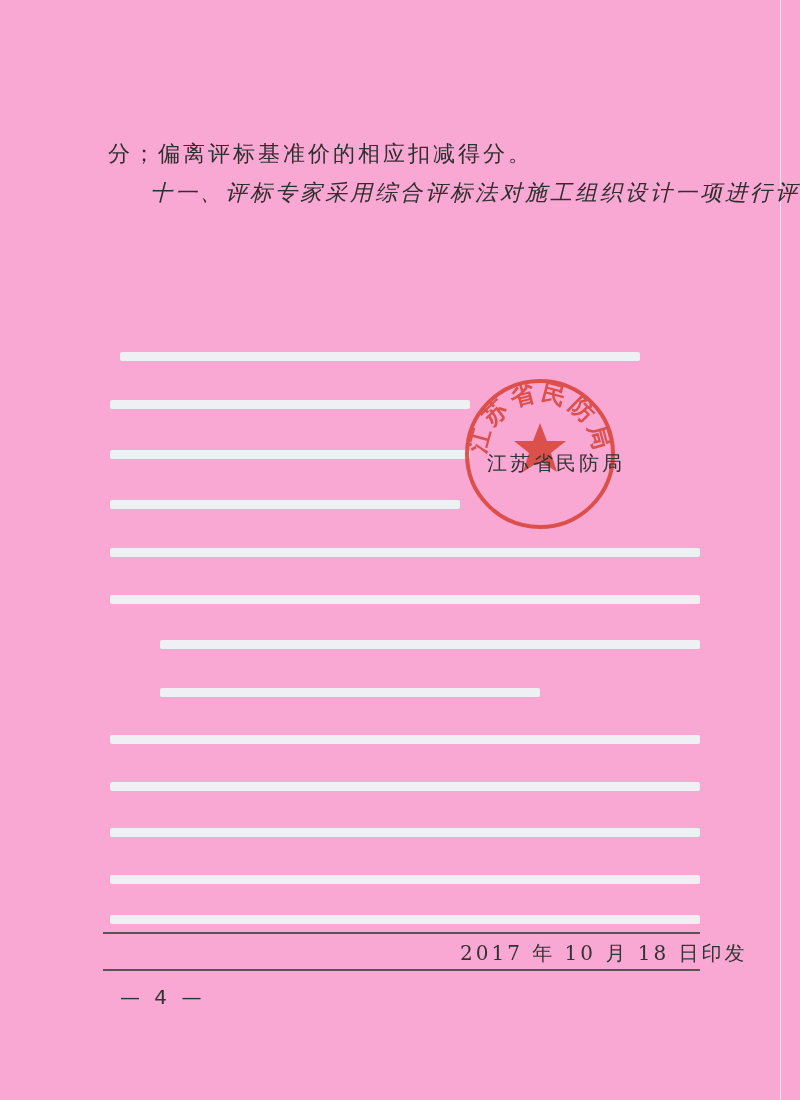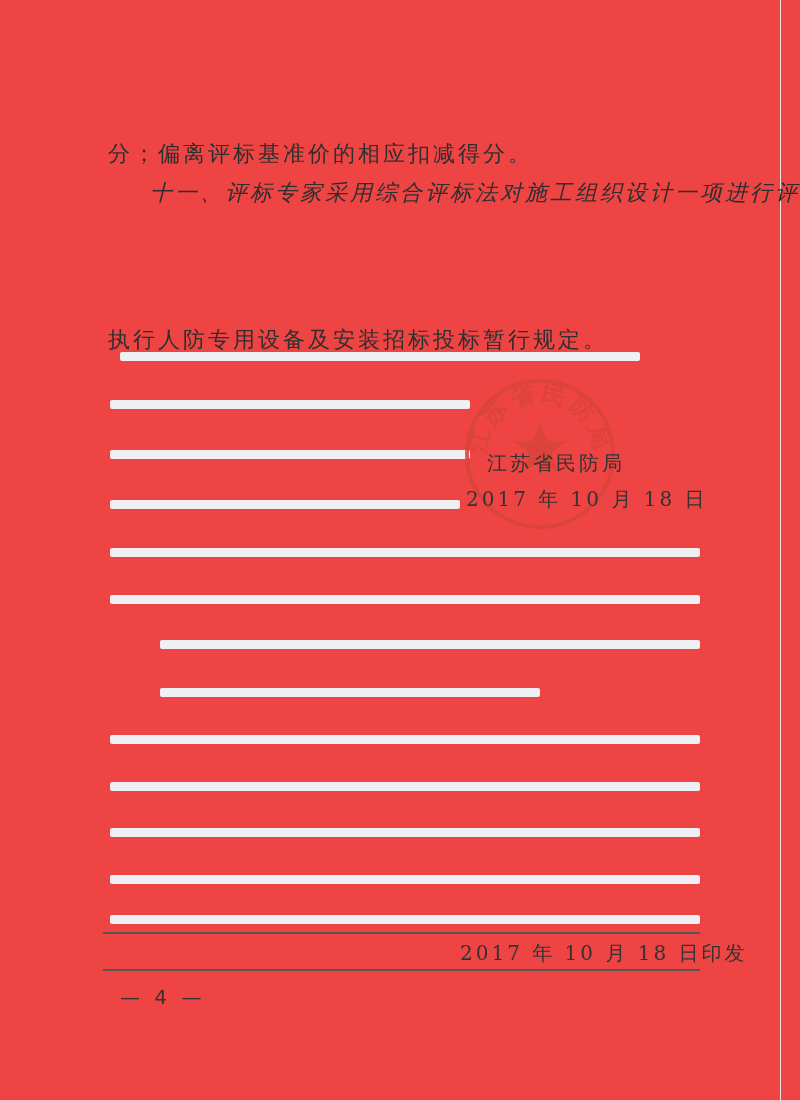--- a/index.html
+++ b/index.html
@@ -12,21 +12,21 @@
       height: 1100px;
       position: relative;
       overflow: hidden;
       font-family: "DejaVu Serif", "Liberation Serif", serif;
       color: #2b2b2b;
     }
     .page {
       position: absolute;
       left: 0; top: 0;
       width: 800px; height: 1100px;
-      background: #ef4444;
+      background: #f9a8d4;
     }
     .edge-line {
       position: absolute;
       left: 780px; top: 0;
       width: 1px; height: 1100px;
       background: #e6e6e6;
     }
     .body-text {
       position: absolute;
       left: 108px;
@@ -104,34 +104,32 @@
     <div class="bleed" style="left:110px;top:782px;width:590px;"></div>
     <div class="bleed" style="left:110px;top:828px;width:590px;"></div>
     <div class="bleed" style="left:110px;top:875px;width:590px;"></div>
     <div class="bleed" style="left:110px;top:915px;width:590px;"></div>
   </div>
 
   <div class="body-text" style="top:140px;">分；偏离评标基准价的相应扣减得分。</div>
 
   <div class="body-text indent" style="top:179px;font-style:italic;">十一、评标专家采用综合评标法对施工组织设计一项进行评</div>
 
-  <div class="body-text" style="top:326px;">执行人防专用设备及安装招标投标暂行规定。</div>
 
   <svg class="seal" viewBox="0 0 154 154">
     <defs>
       <path id="sealArc" d="M 26 96 A 54 54 0 1 1 128 96" fill="none"></path>
     </defs>
     <circle cx="77" cy="77" r="73" fill="none" stroke="#d9453a" stroke-width="4"></circle>
     <text font-size="24" fill="#d9453a" font-family="DejaVu Serif, serif" font-weight="bold" letter-spacing="4">
       <textPath href="#sealArc" startOffset="50%" text-anchor="middle">江苏省民防局</textPath>
     </text>
     <polygon fill="#d9453a" points="77,46 84,64 103,64 88,76 94,95 77,84 60,95 66,76 51,64 70,64"></polygon>
   </svg>
 
   <div class="signature" style="left:487px;top:450px;">江苏省民防局</div>
-  <div class="signature" style="left:466px;top:486px;">2017 年 10 月 18 日</div>
 
   <div class="rule" style="top:932px;"></div>
   <div class="footer-text" style="left:460px;top:940px;">2017 年 10 月 18 日印发</div>
   <div class="rule" style="top:969px;"></div>
 
   <div class="page-number">— 4 —</div>
 </div>
 
 </body></html>

